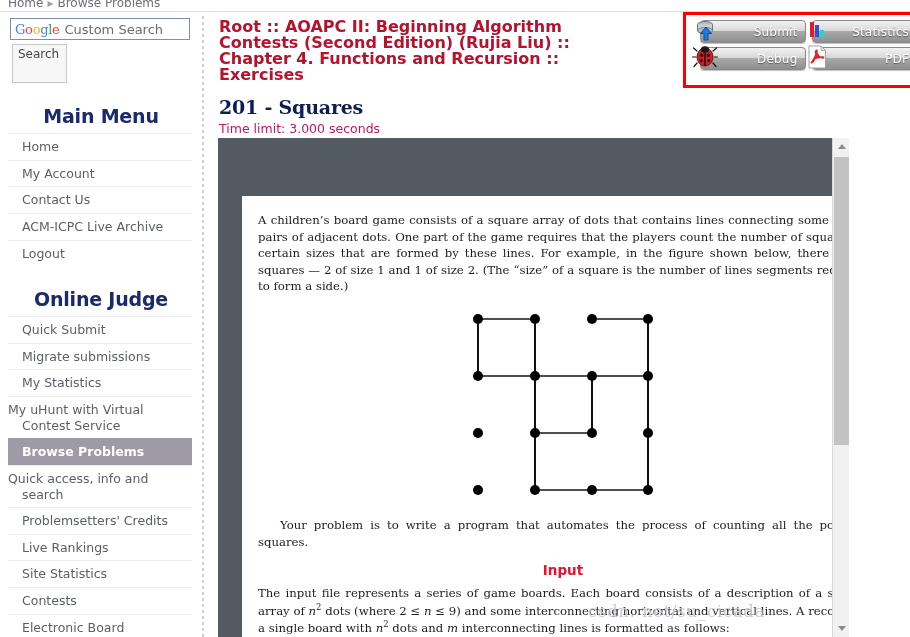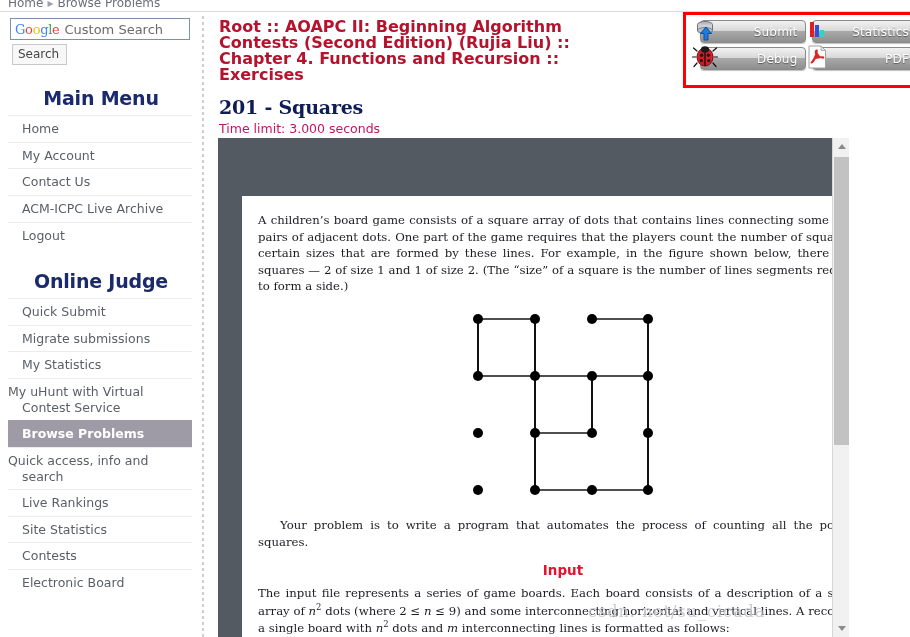--- a/index.html
+++ b/index.html
@@ -45,21 +45,21 @@
   .gtext { font-family: "DejaVu Serif", "Liberation Serif", serif; font-size: 13px; letter-spacing: -0.3px; }
   .g1 { color: #4285f4; } .g2 { color: #ea4335; } .g3 { color: #fbbc05; }
   .g4 { color: #4285f4; } .g5 { color: #34a853; } .g6 { color: #ea4335; }
   .gq { color: #6b6b6b; margin-left: 5px; font-size: 13px; }
   .search-btn {
     margin-top: 4px; margin-left: 2px;
     display: inline-block;
     border: 1px solid #c9c9c9;
     background: #f7f7f7;
     font-size: 12px; color: #444;
-    padding: 2px 7px 3px 5px;
+    padding: 2px 7px 21px 5px;
     cursor: pointer;
   }
 
   .menu-title {
     font-size: 19px; font-weight: bold; color: #1a2a6c;
     margin: 22px 0 6px 2px;
     letter-spacing: -0.2px;
     text-align: center;
   }
   .menu-list { list-style: none; margin: 0; padding: 0; }
@@ -231,20 +231,21 @@
     </ul>
 
     <div class="menu-title">Online Judge</div>
     <ul class="menu-list">
       <li>Quick Submit</li>
       <li>Migrate submissions</li>
       <li>My Statistics</li>
       <li class="wrap">My uHunt with Virtual Contest Service</li>
       <li class="active">Browse Problems</li>
       <li class="wrap">Quick access, info and search</li>
+      <li>Problemsetters' Credits</li>
       <li>Live Rankings</li>
       <li>Site Statistics</li>
       <li>Contests</li>
       <li>Electronic Board</li>
 
     </ul>
   </div>
 
   <div class="vdivider"></div>
 

